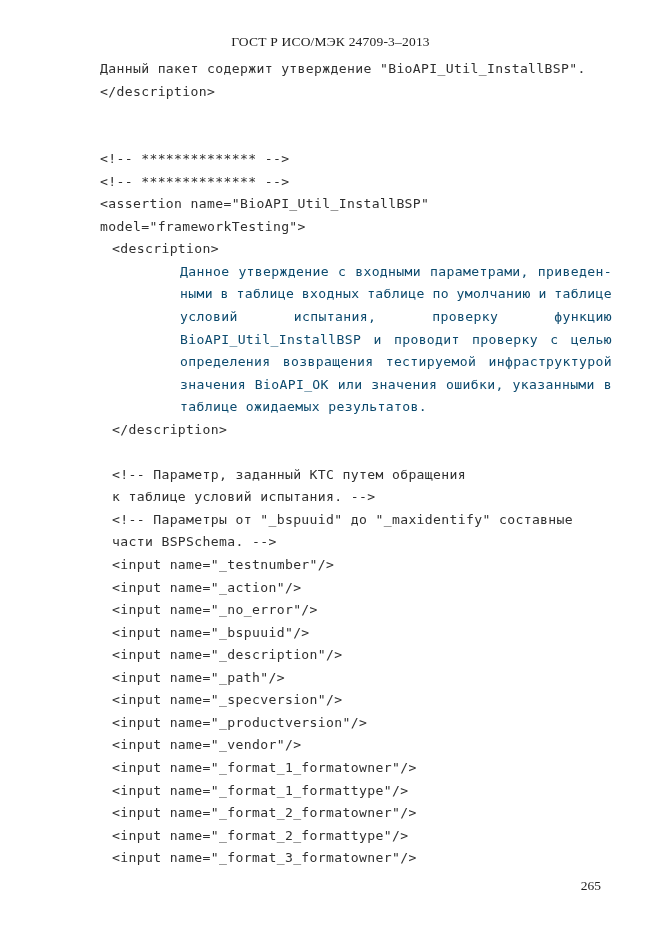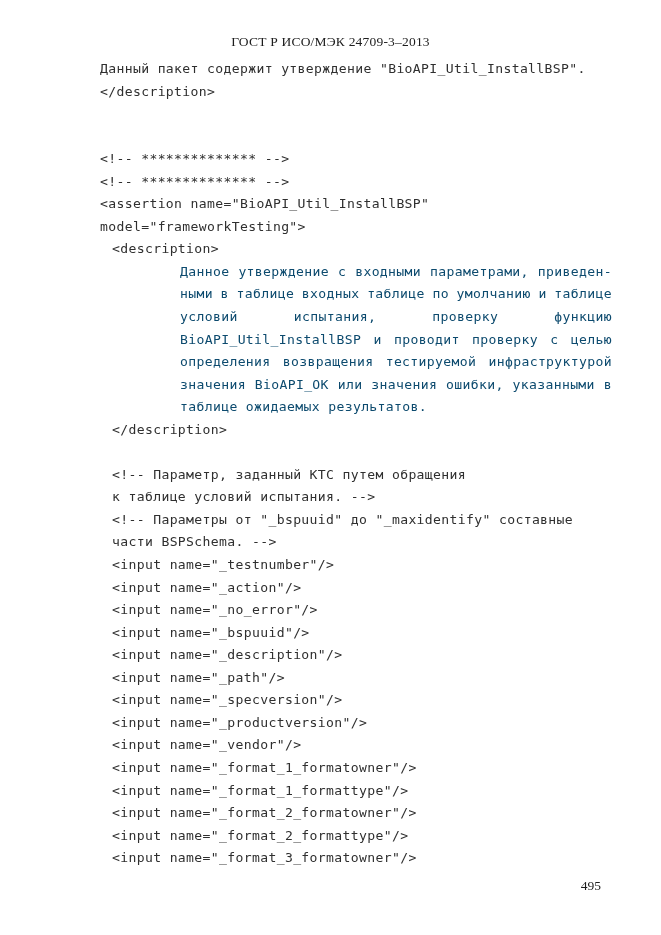--- a/index.html
+++ b/index.html
@@ -127,15 +127,15 @@
         <div class="code-line ind-1">&lt;input name="_productversion"/&gt;</div>
         <div class="code-line ind-1">&lt;input name="_vendor"/&gt;</div>
         <div class="code-line ind-1">&lt;input name="_format_1_formatowner"/&gt;</div>
         <div class="code-line ind-1">&lt;input name="_format_1_formattype"/&gt;</div>
         <div class="code-line ind-1">&lt;input name="_format_2_formatowner"/&gt;</div>
         <div class="code-line ind-1">&lt;input name="_format_2_formattype"/&gt;</div>
         <div class="code-line ind-1">&lt;input name="_format_3_formatowner"/&gt;</div>
       </div>
   </div>
 
-  <div class="folio">495</div>
+  <div class="folio">265</div>
 
 </div>
 
 </body></html>

